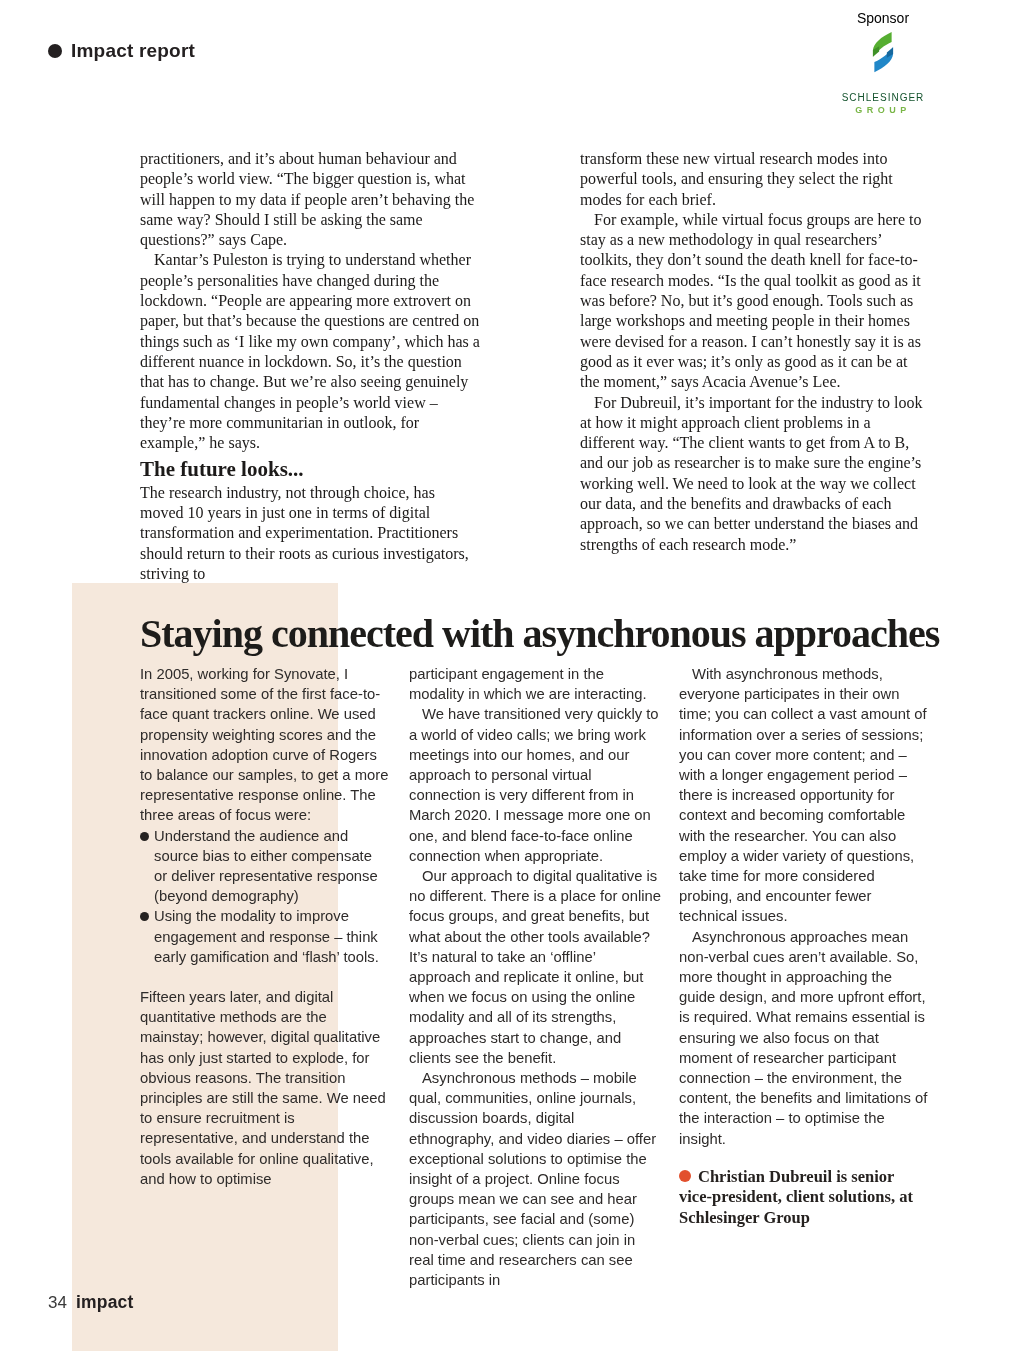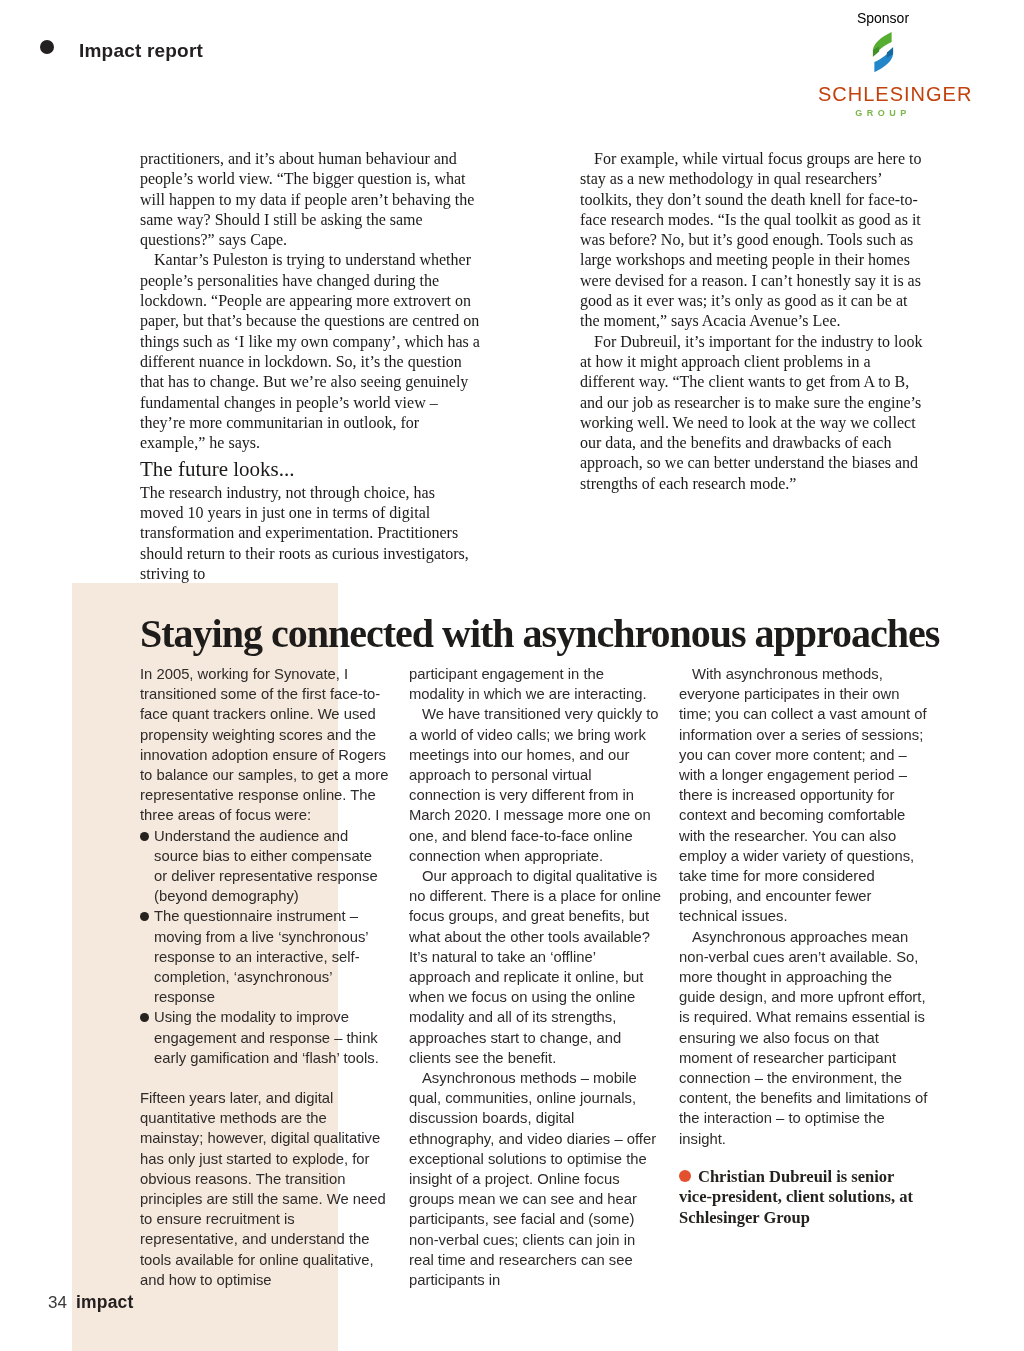--- a/index.html
+++ b/index.html
@@ -13,59 +13,59 @@
 
   
   .beige-panel {
     position:absolute; left:72px; top:583px;
     width:266px; height:768px;
     background:#f5e8dc;
   }
 
   
   .page-label {
-    position:absolute; left:40px; top:40px;
-    display:flex; gap:16px;
+    position:absolute; left:48px; top:40px;
+    display:flex; align-items:center;
   }
   .label-dot {
     width:14px; height:14px; border-radius:50%;
     background:#242021; margin-right:9px;
   }
   .label-text {
     font-size:19px; font-weight:bold; color:#242021;
     letter-spacing:0.2px;
   }
 
   .sponsor {
     position:absolute; left:818px; top:10px; width:130px;
     text-align:center;
   }
   .sponsor-label { font-size:14px; color:#000000; margin-bottom:3px; }
   .sponsor-logo { display:block; margin:0 auto; }
   .sponsor-name {
-    font-size:20px; letter-spacing:1px; color:#c2410c;
-    margin-top:8px; font-weight:500;
+    font-size:10px; letter-spacing:1px; color:#14532d;
+    margin-top:17px; font-weight:500;
   }
   .sponsor-group {
     font-size:9px; letter-spacing:4.5px; color:#7ab648;
     margin-top:2px; font-weight:bold;
   }
 
   
   .serif-col {
     position:absolute; top:149px;
     font-family:"Liberation Serif", serif;
     font-size:16px; line-height:20.3px; color:#1c1a19;
   }
   .serif-col p { margin:0; }
   .serif-col-left  { left:140px; width:342px; }
   .serif-col-right { left:580px; width:346px; }
   .sp-ind { text-indent:14px; }
   .serif-sub {
-    font-size:21px; font-weight:normal; color:#1c1a19;
+    font-size:21px; font-weight:bold; color:#1c1a19;
     margin:6px 0 3px 0 !important;
   }
 
   
   .headline {
     position:absolute; left:140px; top:610px; width:800px;
     font-family:"Liberation Serif", serif;
     font-weight:bold; font-size:40px; letter-spacing:-1px;
     color:#1d1c1a;
   }
@@ -132,35 +132,32 @@
   </div>
 
   <div class="serif-col serif-col-left">
     <p>practitioners, and it’s about human behaviour and people’s world view. “The bigger question is, what will happen to my data if people aren’t behaving the same way? Should I still be asking the same questions?” says Cape.</p>
     <p class="sp-ind">Kantar’s Puleston is trying to understand whether people’s personalities have changed during the lockdown. “People are appearing more extrovert on paper, but that’s because the questions are centred on things such as ‘I like my own company’, which has a different nuance in lockdown. So, it’s the question that has to change. But we’re also seeing genuinely fundamental changes in people’s world view – they’re more communitarian in outlook, for example,” he says.</p>
     <p class="serif-sub">The future looks...</p>
     <p>The research industry, not through choice, has moved 10 years in just one in terms of digital transformation and experimentation. Practitioners should return to their roots as curious investigators, striving to</p>
   </div>
 
   <div class="serif-col serif-col-right">
+    <p>transform these new virtual research modes into powerful tools, and ensuring they select the right modes for each brief.</p>
     <p class="sp-ind">For example, while virtual focus groups are here to stay as a new methodology in qual researchers’ toolkits, they don’t sound the death knell for face-to-face research modes. “Is the qual toolkit as good as it was before? No, but it’s good enough. Tools such as large workshops and meeting people in their homes were devised for a reason. I can’t honestly say it is as good as it ever was; it’s only as good as it can be at the moment,” says Acacia Avenue’s Lee.</p>
     <p class="sp-ind">For Dubreuil, it’s important for the industry to look at how it might approach client problems in a different way. “The client wants to get from A to B, and our job as researcher is to make sure the engine’s working well. We need to look at the way we collect our data, and the benefits and drawbacks of each approach, so we can better understand the biases and strengths of each research mode.”</p>
   </div>
 
   <div class="headline">Staying connected with asynchronous approaches</div>
 
   <div class="fcol fcol1">
-    <p>In 2005, working for Synovate, I transitioned some of the first face-to-face quant trackers online. We used propensity weighting scores and the innovation adoption ensure of Rogers to balance our samples, to get a more representative response online. The three areas of focus were:</p>
+    <p>In 2005, working for Synovate, I transitioned some of the first face-to-face quant trackers online. We used propensity weighting scores and the innovation adoption curve of Rogers to balance our samples, to get a more representative response online. The three areas of focus were:</p>
     <div class="bullet-item">
       <span class="bdot"></span>
       <span>Understand the audience and source bias to either compensate or deliver representative response (beyond demography)</span>
-    </div>
-    <div class="bullet-item">
-      <span class="bdot"></span>
-      <span>The questionnaire instrument – moving from a live ‘synchronous’ response to an interactive, self-completion, ‘asynchronous’ response</span>
     </div>
     <div class="bullet-item">
       <span class="bdot"></span>
       <span>Using the modality to improve engagement and response – think early gamification and ‘flash’ tools.</span>
     </div>
     <div class="gap20"></div>
     <p>Fifteen years later, and digital quantitative methods are the mainstay; however, digital qualitative has only just started to explode, for obvious reasons. The transition principles are still the same. We need to ensure recruitment is representative, and understand the tools available for online qualitative, and how to optimise</p>
   </div>
 
   <div class="fcol fcol2">

